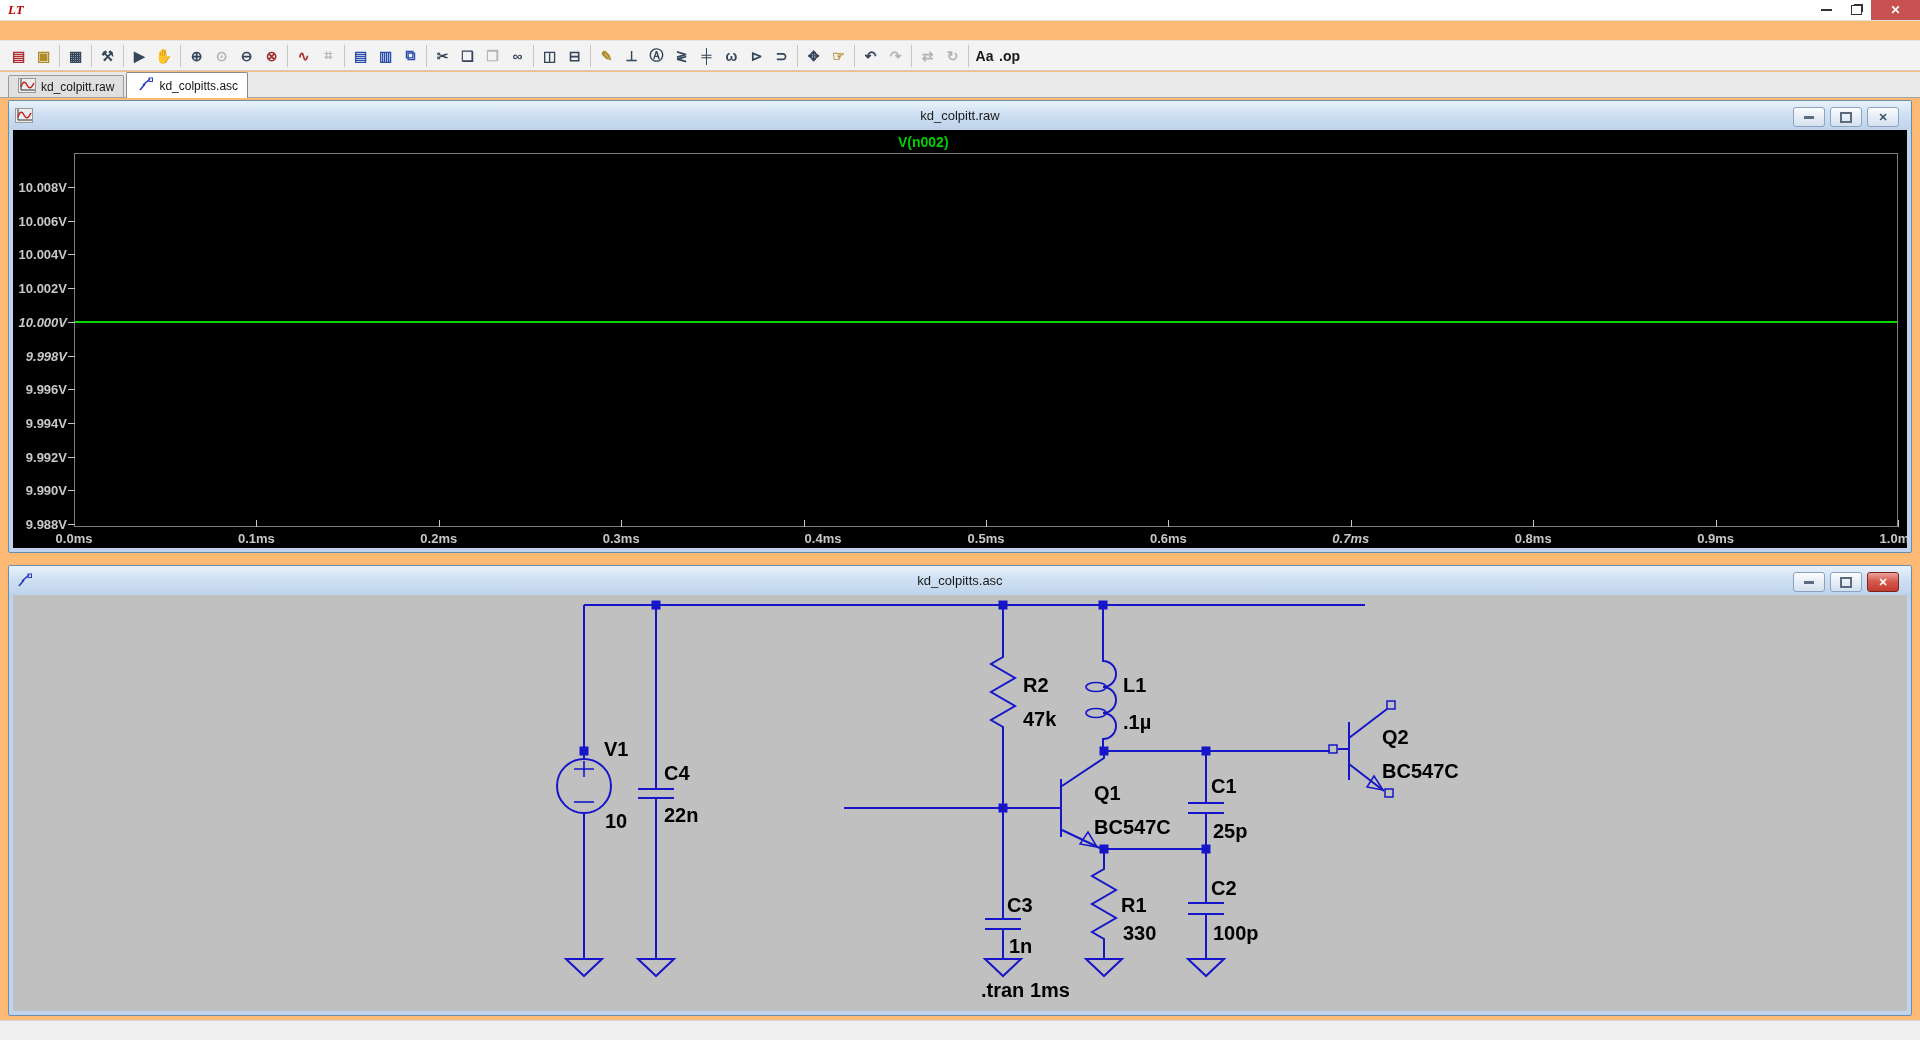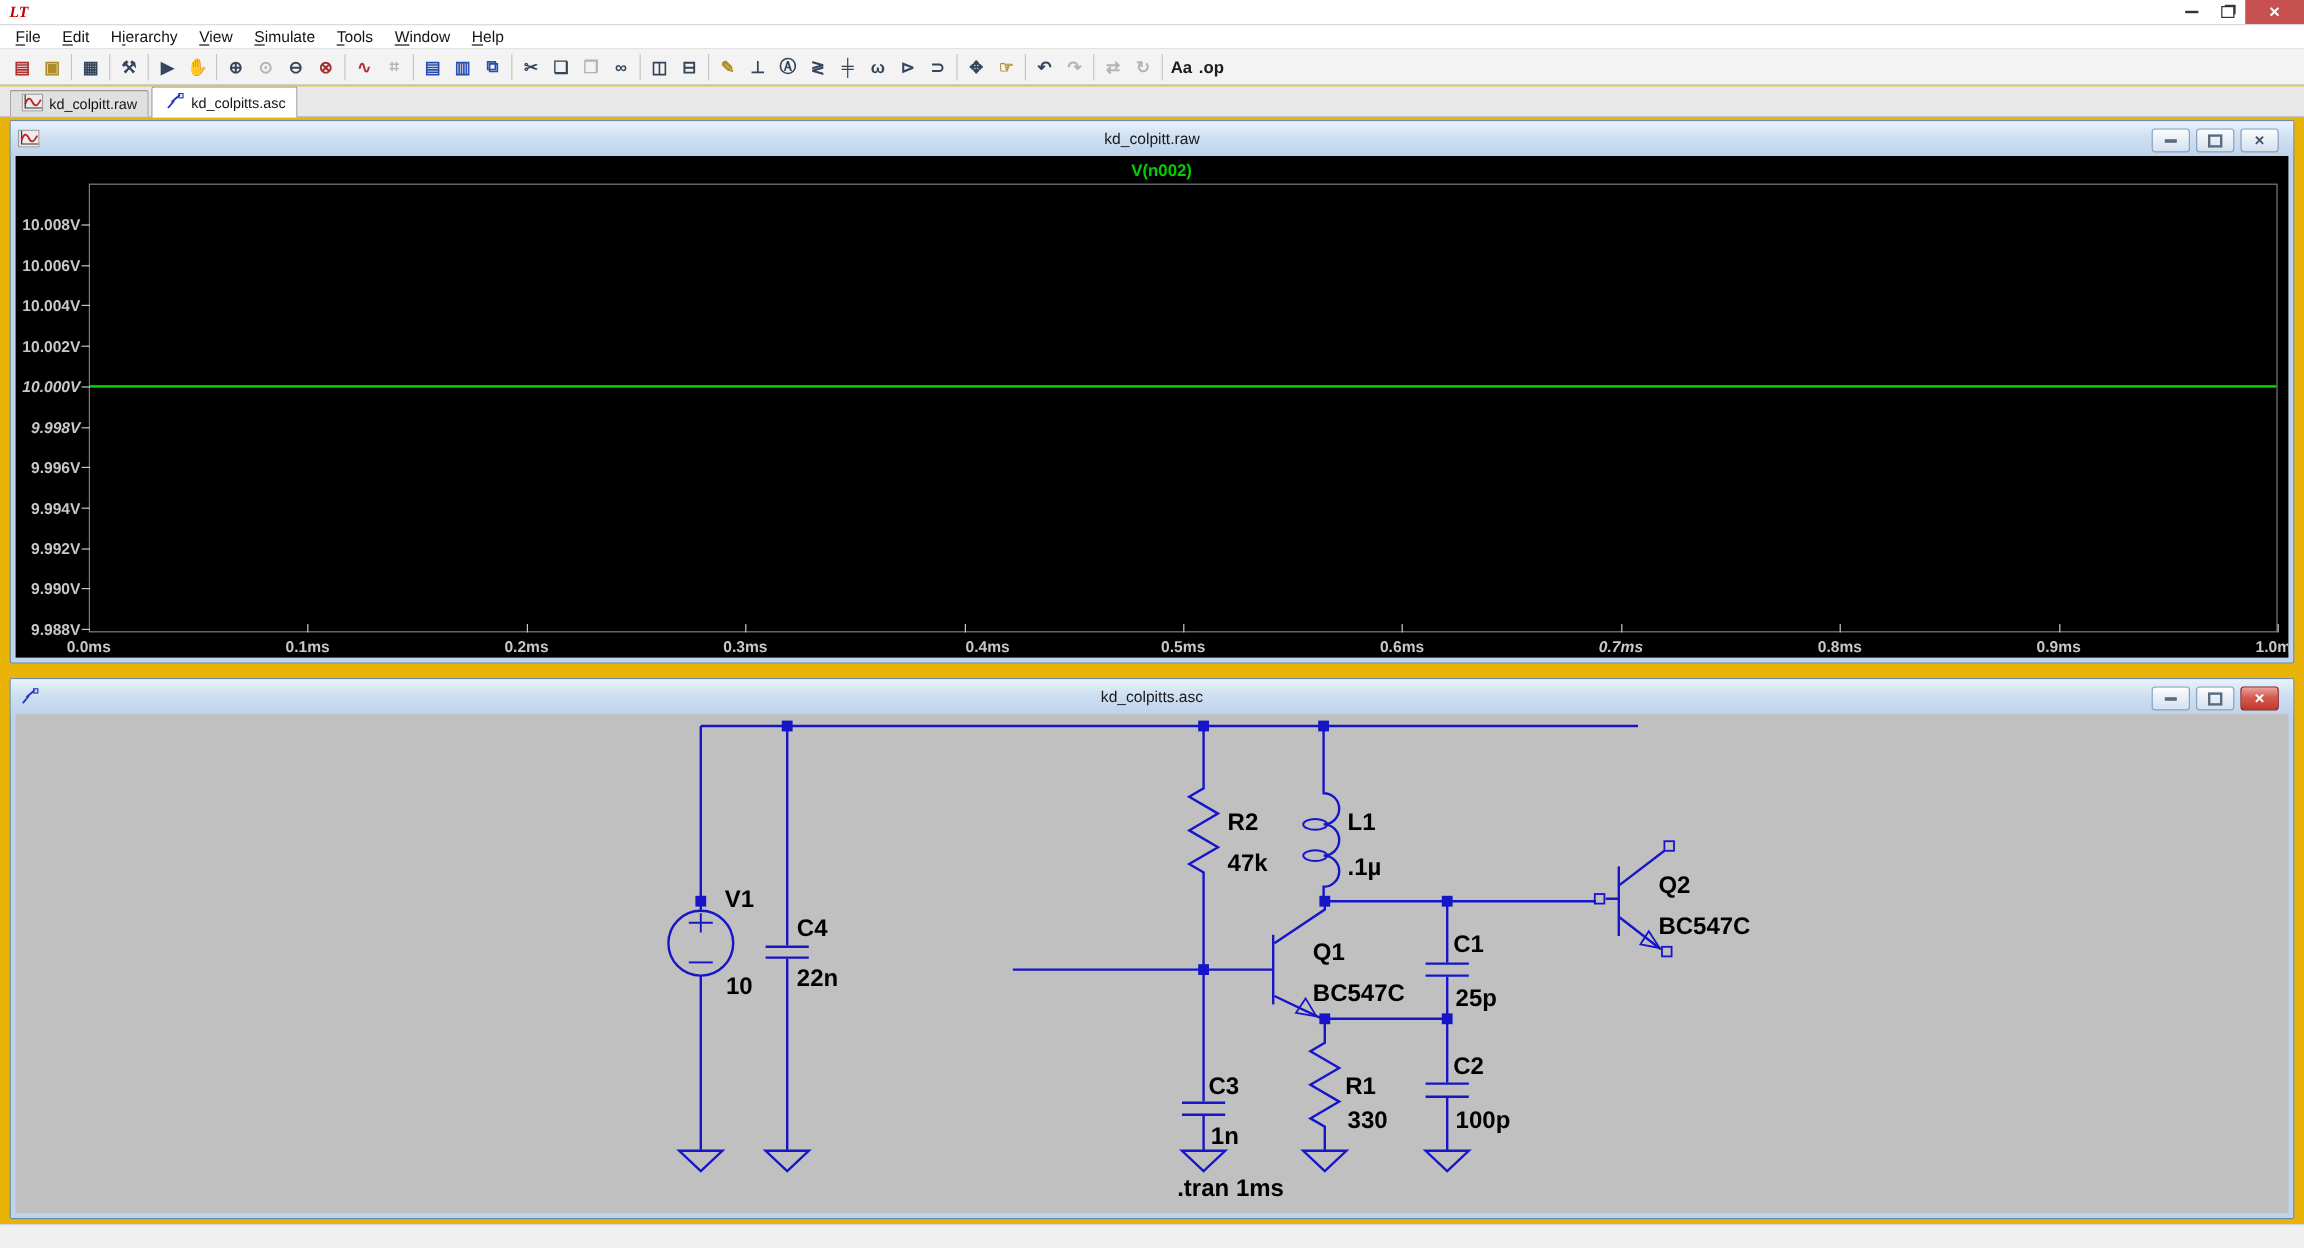--- a/index.html
+++ b/index.html
@@ -1,16 +1,16 @@
 <!DOCTYPE html>
 <html><head>
 <meta charset="utf-8">
 <style>
   html,body{margin:0;padding:0;background:#777;}
-  #screen{position:relative;width:1920px;height:1040px;background:#eab308;overflow:hidden;
+  #screen{position:relative;width:1920px;height:1040px;background:#fdba74;overflow:hidden;
           font-family:"Liberation Sans",sans-serif;}
 
   
   #titlebar{position:absolute;left:0;top:0;width:1920px;height:20px;background:#ffffff;border-bottom:1px solid #dcdcdc;}
   #app-logo{position:absolute;left:8px;top:2px;font:italic 700 13px "Liberation Serif",serif;color:#c00000;}
   #app-title{position:absolute;left:0;right:0;top:2px;text-align:center;font-size:13px;color:#141414;}
   .app-btn{position:absolute;top:0;height:20px;display:flex;align-items:center;justify-content:center;}
   #app-min{right:79px;width:30px;}
   #app-min .bar{width:11px;height:2px;background:#333;}
   #app-restore{right:49px;width:30px;}
@@ -41,21 +41,21 @@
   .win-btn .g-min{width:10px;height:3px;background:#5a6b80;}
   .win-btn .g-restore{width:8px;height:7px;border:2px solid #5a6b80;}
   .win-btn.close-red{background:linear-gradient(#eba39b,#d65a4e 45%,#c23a2e);border-color:#7c241c;color:#fff;}
 
   .child-content{position:absolute;left:4px;right:4px;top:29px;bottom:4px;}
 
   
   #plot-area{background:#000;overflow:hidden;}
   #plot-frame{position:absolute;left:61px;top:23px;width:1824px;height:374px;border:1px solid #7d7d7d;box-sizing:border-box;}
   #trace{position:absolute;left:62px;top:191px;width:1822px;height:2px;background:#00dc00;}
-  #legend{position:absolute;left:885px;top:4px;width:140px;text-align:center;font-weight:700;font-size:14px;}
+  #legend{position:absolute;left:885px;top:4px;width:140px;font-weight:700;font-size:14px;}
   .ytick{position:absolute;left:0;width:54px;text-align:right;font-size:13px;font-weight:700;color:#c8c8c8;}
   .ydash{position:absolute;left:55px;width:7px;height:1px;background:#c8c8c8;}
   .xdash{position:absolute;width:1px;height:7px;background:#c8c8c8;top:390px;}
   .xtick{position:absolute;width:56px;text-align:center;top:401px;font-size:13px;font-weight:700;color:#c8c8c8;}
 
   
   #sch-canvas{background:#c0c0c0;overflow:hidden;}
   #schematic text{font-family:"Liberation Sans",sans-serif;font-weight:700;font-size:20px;fill:#000;}
   #schematic .w{stroke:#1616c8;stroke-width:2;fill:none;}
   #schematic .thin{stroke-width:1.6;}
@@ -75,30 +75,20 @@
         <span class="bar"></span>
       </div>
     <div id="app-restore" class="app-btn">
         <span class="sq"></span>
       </div>
     <div id="app-close" class="app-btn">
         <span>✕</span>
       </div>
   </div>
 
-  <div id="menubar">
-      <span class="menu-item"><u>F</u>ile</span>
-      <span class="menu-item"><u>E</u>dit</span>
-      <span class="menu-item">H<u>i</u>erarchy</span>
-      <span class="menu-item"><u>V</u>iew</span>
-      <span class="menu-item"><u>S</u>imulate</span>
-      <span class="menu-item"><u>T</u>ools</span>
-      <span class="menu-item"><u>W</u>indow</span>
-      <span class="menu-item"><u>H</u>elp</span>
-    </div>
 
   <div id="toolbar">
       <div class="tb-btn" style="color: rgb(176, 48, 48);">▤</div>
       <div class="tb-btn" style="color: rgb(176, 140, 40);">▣</div>
       <div class="tb-sep"></div>
       <div class="tb-btn" style="color: rgb(53, 69, 92);">▦</div>
       <div class="tb-sep"></div>
       <div class="tb-btn" style="color: rgb(53, 69, 92);">⚒</div>
       <div class="tb-sep"></div>
       <div class="tb-btn" style="color: rgb(53, 69, 92);">▶</div>

